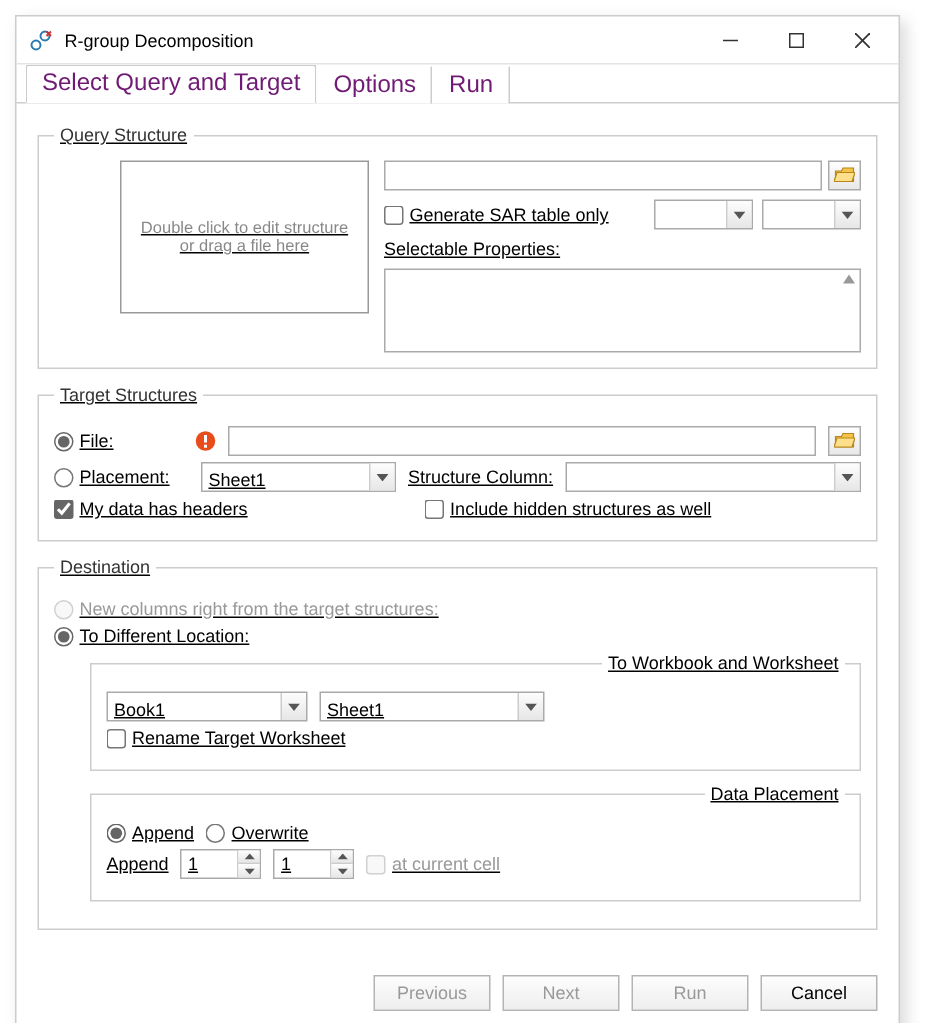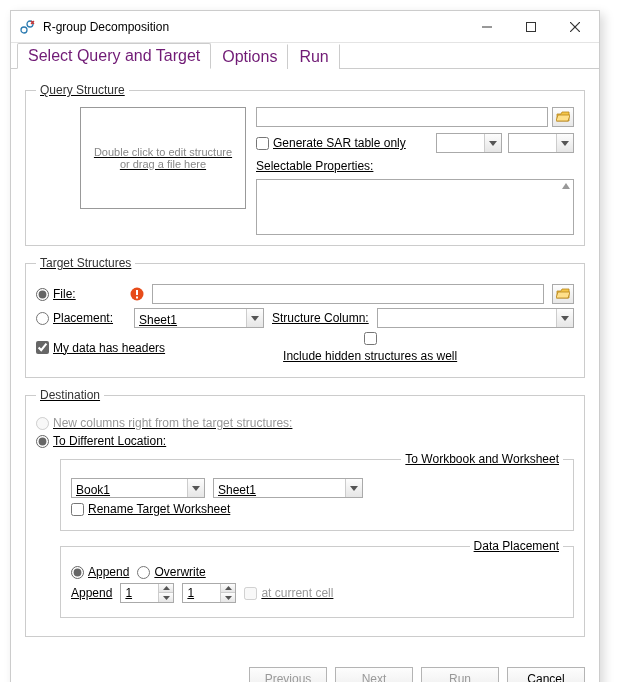--- a/index.html
+++ b/index.html
@@ -336,21 +336,21 @@
                   <path d="M0 0 L8 0 L4 5 Z" fill="#555"></path>
                 </svg>
               </span>
           </div>
         </div>
         <div class="row">
           <label class="checkbox">
             <input type="checkbox" checked="" style="">
             <span>My data has headers</span>
           </label>
-          <label class="checkbox" style="margin-left:110px;flex-direction:column;">
+          <label class="checkbox" style="margin-left:110px;">
             <input type="checkbox" style="">
             <span>Include hidden structures as well</span>
           </label>
         </div>
       </fieldset>
 
       <fieldset class="group">
         <legend>Destination</legend>
         <div class="row">
           <label class="radio disabled-text">

